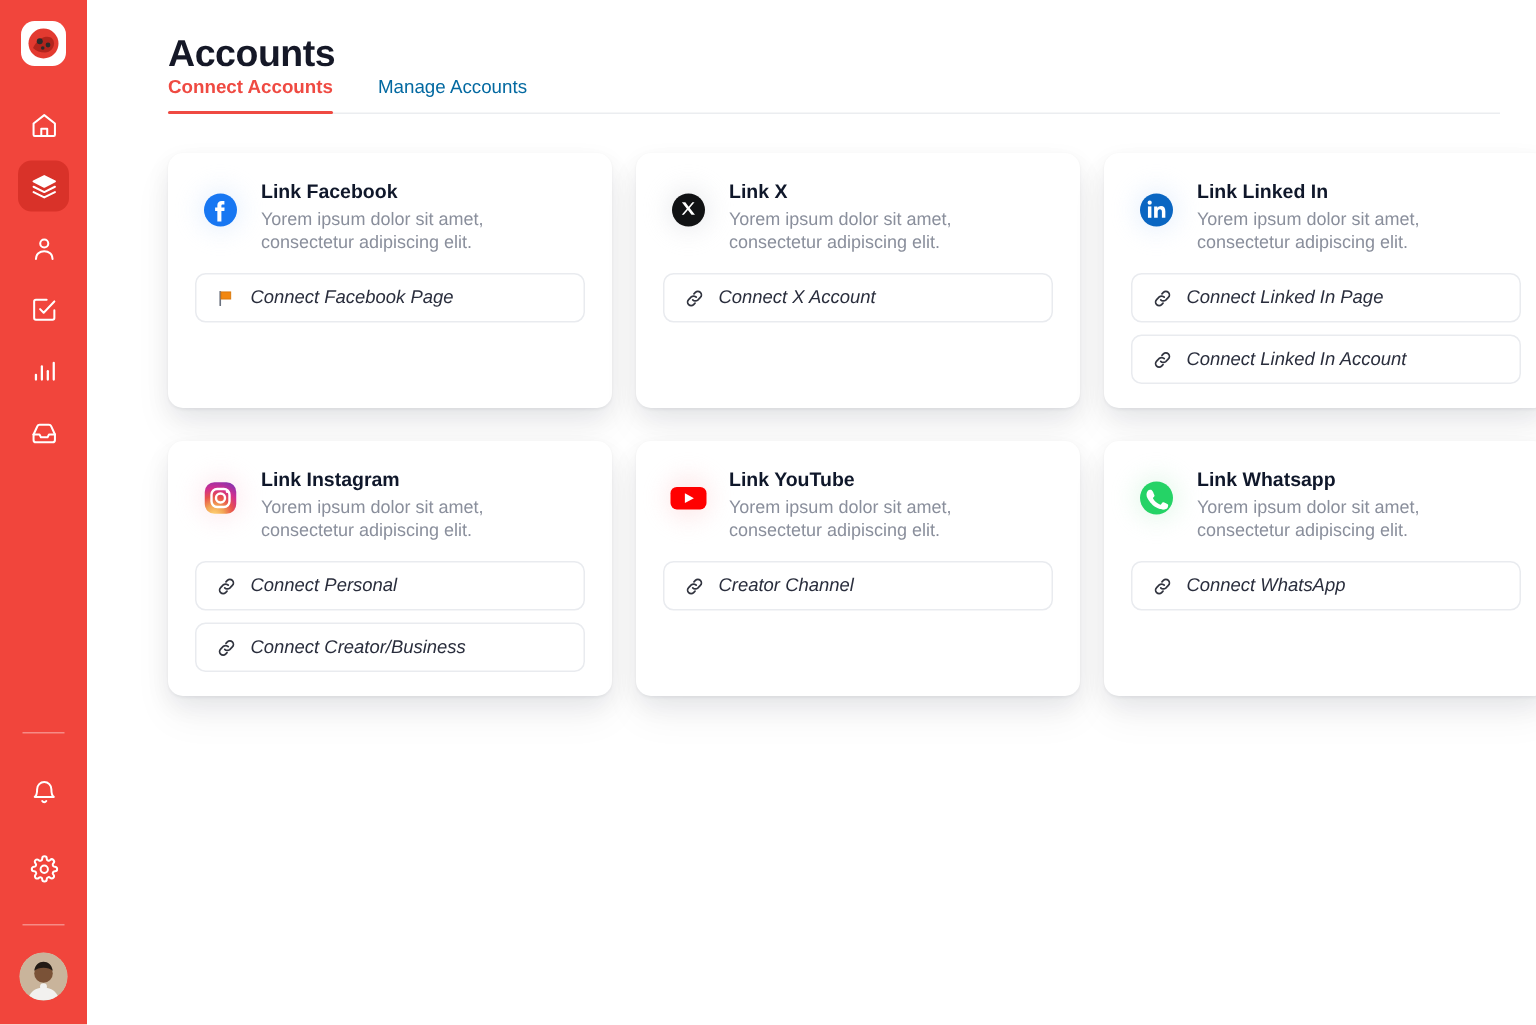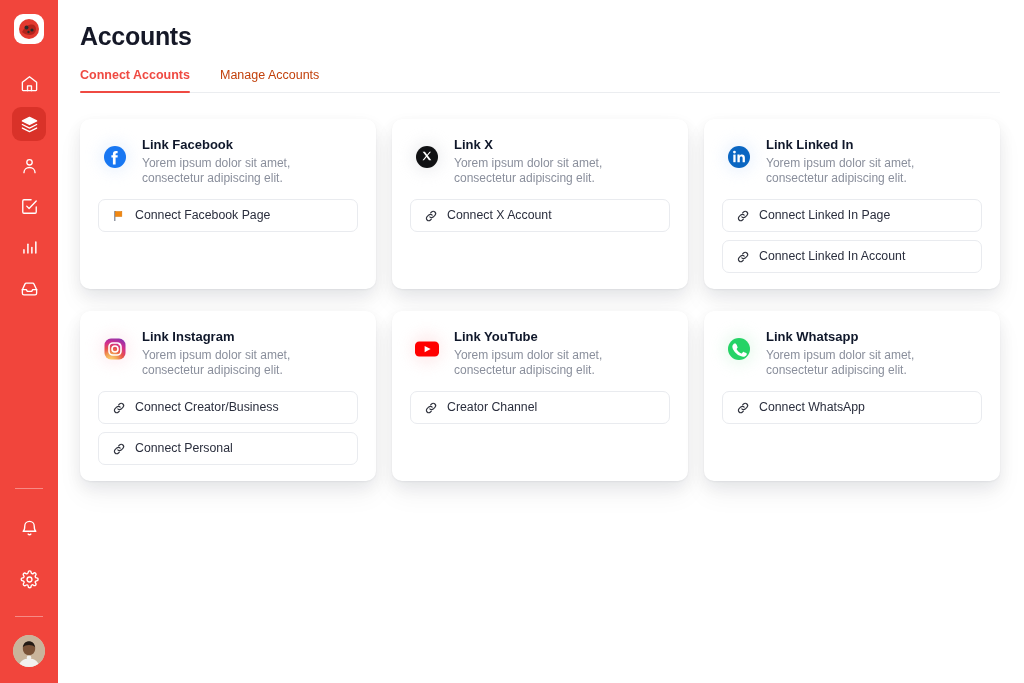--- a/index.html
+++ b/index.html
@@ -2,21 +2,21 @@
 <html><head>
 <meta charset="utf-8">
 <style>
   * { box-sizing: border-box; margin: 0; padding: 0; }
   html, body {
     width: 1024px; height: 683px;
     font-family: "Liberation Sans", sans-serif;
     background: #ffffff;
     overflow: hidden;
   }
-  .app { display: flex; width: 1024px; height: 669px; }
+  .app { display: flex; width: 1024px; height: 669px; gap: 32px; }
 
   
   .sidebar {
     width: 58px; height: 683px;
     background: #F1453C;
     display: flex; flex-direction: column; align-items: center;
     flex: 0 0 58px;
     position: relative;
   }
   .logo {
@@ -47,27 +47,27 @@
   .main {
     flex: 1 1 auto; height: 683px; background: #ffffff;
     padding: 0 24px 0 22px; overflow: hidden; position: relative;
   }
   .page-title {
     font-size: 25px; font-weight: bold; color: #151827;
     letter-spacing: -0.3px;
     padding-top: 22px; padding-left: 0;
   }
   .tabs {
-    display: flex; gap: 0; margin-top: 17px;
+    display: flex; gap: 0; 
     border-bottom: 1px solid #EBEDF0;
     position: relative;
   }
   .tab {
     font-size: 12.5px; padding: 0 8px 10px 0; margin-right: 22px;
-    color: #c2410c; cursor: pointer; position: relative;
+    color: #0369a1; cursor: pointer; position: relative;
     white-space: nowrap;
   }
   .tab.active { color: #EF4A42; font-weight: bold; }
   .tab.active::after {
     content: ""; position: absolute; left: 0; right: 8px; bottom: -1px;
     height: 2px; background: #EF4A42; border-radius: 2px;
   }
 
   
   .grid {
@@ -112,21 +112,21 @@
   .card-desc {
     font-size: 12px; color: #8A8F9C; line-height: 15px;
     max-width: 205px;
   }
   .btn-list { margin-top: 13px; display: flex; flex-direction: column; gap: 8px; }
   .connect-btn {
     height: 33px; border: 1px solid #E9EBEF; border-radius: 7px;
     background: #ffffff;
     display: flex; align-items: center; gap: 9px;
     padding: 0 13px; cursor: pointer;
-    font-size: 12.3px; color: #2A2E3D;
+    font-size: 12.3px; color: #2A2E3D; font-style: italic;
   }
   .connect-btn .btn-ic { flex: 0 0 14px; width: 14px; height: 14px; display:block; }
   .btn-label { line-height: 1; }
 </style>
 </head>
 <body>
 
 <div class="app">
 
   <aside class="sidebar">
@@ -340,28 +340,28 @@
             <div class="card-title">Link Instagram</div>
             <div class="card-desc">Yorem ipsum dolor sit amet, consectetur adipiscing elit.</div>
           </div>
         </div>
         <div class="btn-list">
           <div class="connect-btn">
             <svg class="btn-ic" viewBox="0 0 24 24" fill="none" stroke="#31343F" stroke-width="2" stroke-linecap="round">
               <path d="M10 13.5a4 4 0 0 0 5.7.3l3-3a4 4 0 1 0-5.7-5.7L11.4 6.7"></path>
               <path d="M14 10.5a4 4 0 0 0-5.7-.3l-3 3a4 4 0 1 0 5.7 5.7l1.6-1.6"></path>
             </svg>
+            <span class="btn-label">Connect Personal</span>
+          </div>
+          <div class="connect-btn">
+            <svg class="btn-ic" viewBox="0 0 24 24" fill="none" stroke="#31343F" stroke-width="2" stroke-linecap="round">
+              <path d="M10 13.5a4 4 0 0 0 5.7.3l3-3a4 4 0 1 0-5.7-5.7L11.4 6.7"></path>
+              <path d="M14 10.5a4 4 0 0 0-5.7-.3l-3 3a4 4 0 1 0 5.7 5.7l1.6-1.6"></path>
+            </svg>
             <span class="btn-label">Connect Creator/Business</span>
-          </div>
-          <div class="connect-btn">
-            <svg class="btn-ic" viewBox="0 0 24 24" fill="none" stroke="#31343F" stroke-width="2" stroke-linecap="round">
-              <path d="M10 13.5a4 4 0 0 0 5.7.3l3-3a4 4 0 1 0-5.7-5.7L11.4 6.7"></path>
-              <path d="M14 10.5a4 4 0 0 0-5.7-.3l-3 3a4 4 0 1 0 5.7 5.7l1.6-1.6"></path>
-            </svg>
-            <span class="btn-label">Connect Personal</span>
           </div>
         </div>
       </div>
 
       <div class="card">
         <div class="card-head">
           <div class="brand-icon-wrap glow-yt">
             <svg width="26" height="20" viewBox="0 0 26 20">
               <rect x="1" y="2.6" width="24" height="15" rx="4.2" fill="#FF0000"></rect>
               <path d="M10.6 6.9l6 3.2-6 3.2z" fill="#fff"></path>

